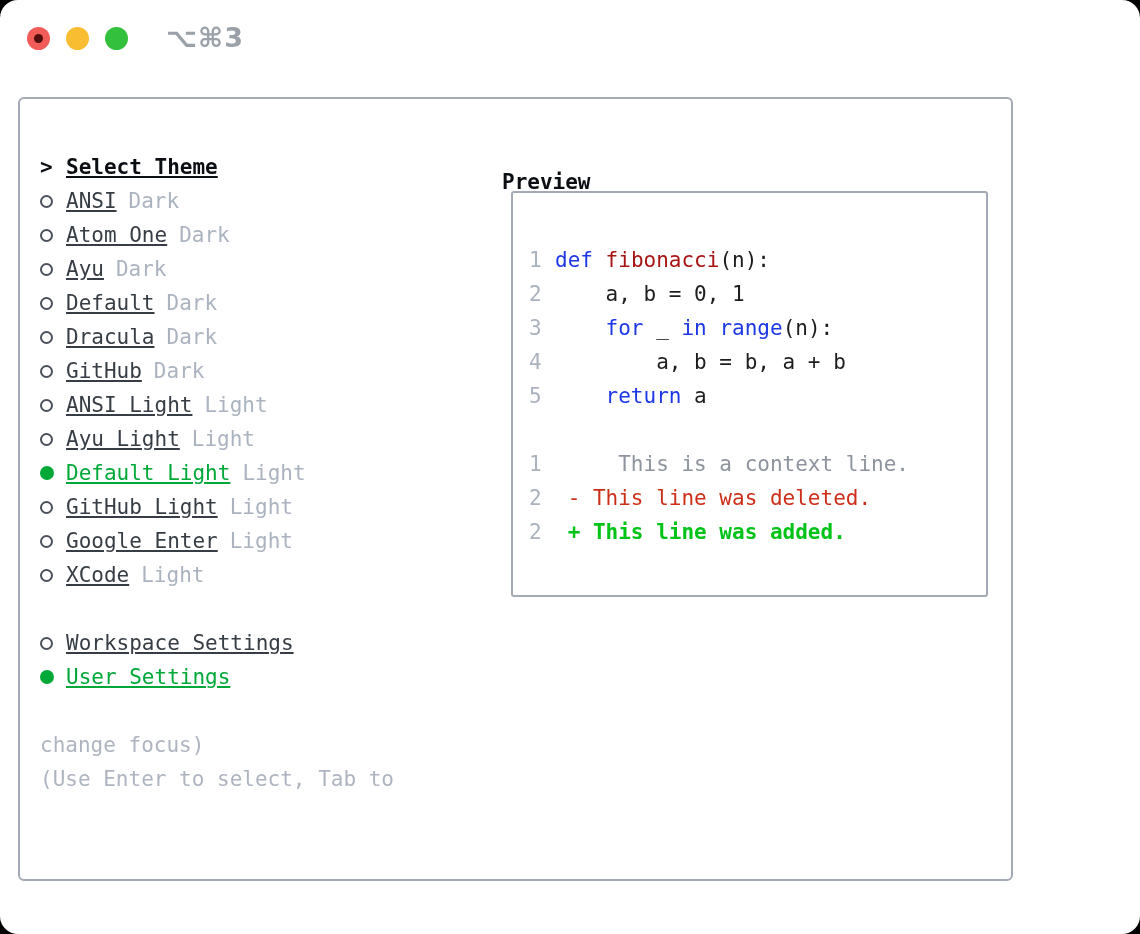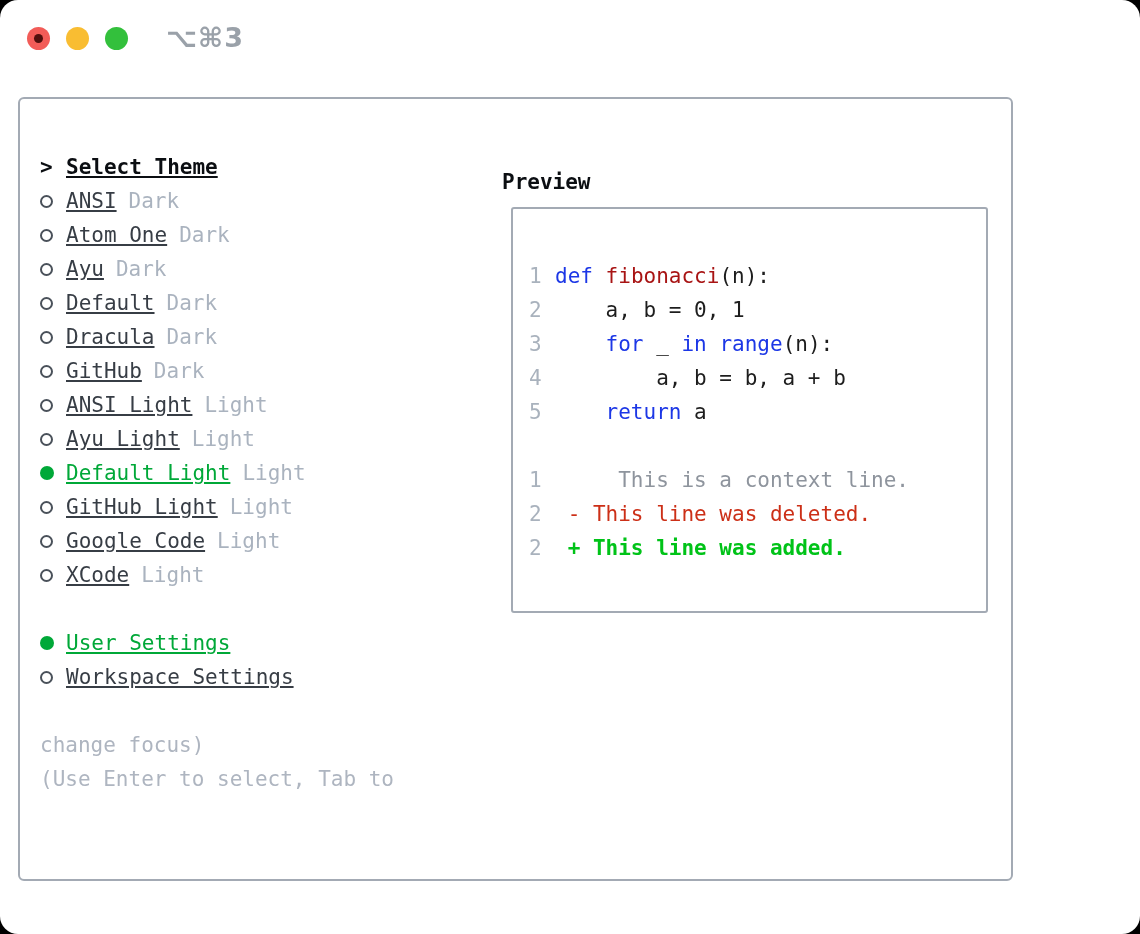--- a/index.html
+++ b/index.html
@@ -30,21 +30,21 @@
   .dot{width:14px;height:14px;border-radius:50%;background:var(--c-ui-green);}
   .name{color:var(--c-text-dark);white-space:pre;text-decoration:underline;}
   .name.sel{color:var(--c-ui-green);text-align:center;}
   .name.hdr{font-weight:bold;color:var(--c-heading-black);}
   .tag{color:var(--c-muted-gray);margin-left:12px;white-space:pre;}
   .spacer{height:34px;}
   .hint{height:34px;line-height:34px;color:var(--c-hint-gray);white-space:pre;}
   
   .preview-title{position:absolute;left:482px;top:66px;height:34px;line-height:34px;
                  font-size:21px;font-weight:bold;color:var(--c-heading-black);}
-  .preview-box{position:absolute;left:491px;top:108px;width:477px;height:406px;box-sizing:border-box;
+  .preview-box{position:absolute;left:491px;top:92px;width:477px;height:406px;box-sizing:border-box;
                border:2px solid var(--c-window-border);border-radius:3px;background:#fff;
                padding:50px 0 0 16px;overflow:hidden;}
   .cline{height:34px;line-height:34px;font-size:21px;white-space:pre;}
   .gutter{display:inline-block;width:13px;margin-right:13px;color:var(--c-line-number-gray);white-space:pre;}
   .seg-pl{color:var(--c-code-black);}
   .seg-kw{color:var(--c-keyword-blue);}
   .seg-fn{color:var(--c-function-red);}
   .seg-ctx{color:var(--c-context-gray);}
   .seg-del{color:var(--c-deleted-red);text-align:center;}
   .seg-add{color:var(--c-added-green);font-weight:bold;}
@@ -141,47 +141,47 @@
             <span class="marker">
               <span class="ring"></span>
             </span>
             <span class="name">GitHub Light</span>
             <span class="tag">Light</span>
           </div>
           <div class="row">
             <span class="marker">
               <span class="ring"></span>
             </span>
-            <span class="name">Google Code</span>
+            <span class="name">Google Enter</span>
             <span class="tag">Light</span>
           </div>
           <div class="row">
             <span class="marker">
               <span class="ring"></span>
             </span>
             <span class="name">XCode</span>
             <span class="tag">Light</span>
           </div>
         </div>
 
       <div class="spacer"></div>
 
 
       <div id="apply-list">
           <div class="row">
             <span class="marker">
+              <span class="ring"></span>
+            </span>
+            <span class="name">Workspace Settings</span>
+          </div>
+          <div class="row">
+            <span class="marker">
               <span class="dot"></span>
             </span>
             <span class="name sel">User Settings</span>
-          </div>
-          <div class="row">
-            <span class="marker">
-              <span class="ring"></span>
-            </span>
-            <span class="name">Workspace Settings</span>
           </div>
         </div>
 
       <div class="spacer"></div>
 
       <div class="hint">change focus)</div>
       <div class="hint">(Use Enter to select, Tab to</div>
     </div>
 
     <div class="preview-title">Preview</div>

